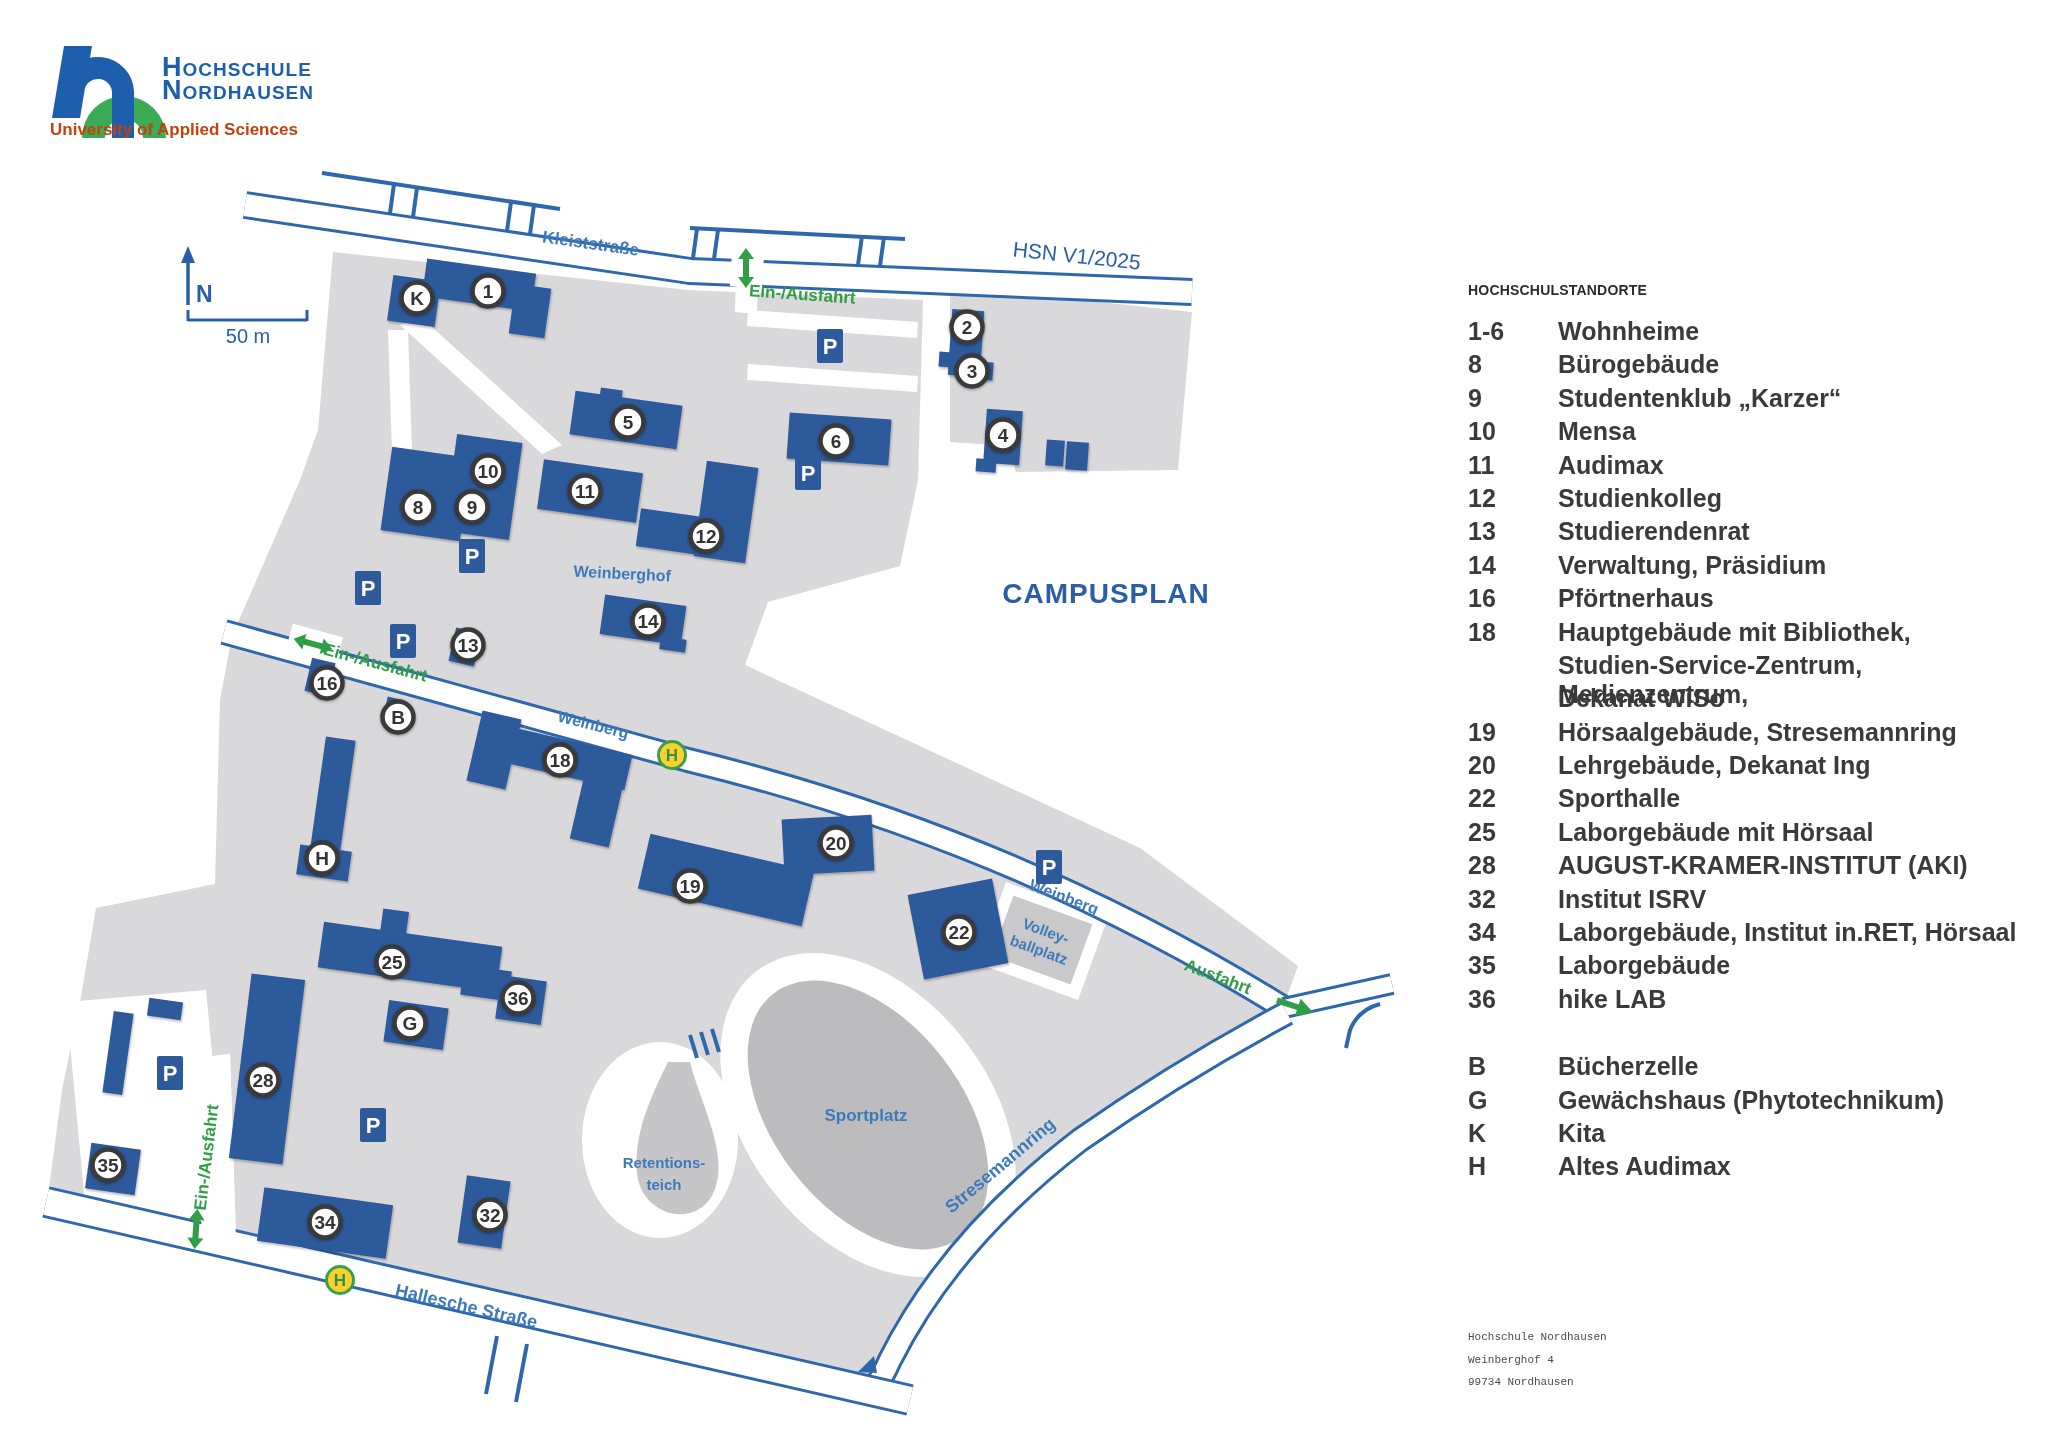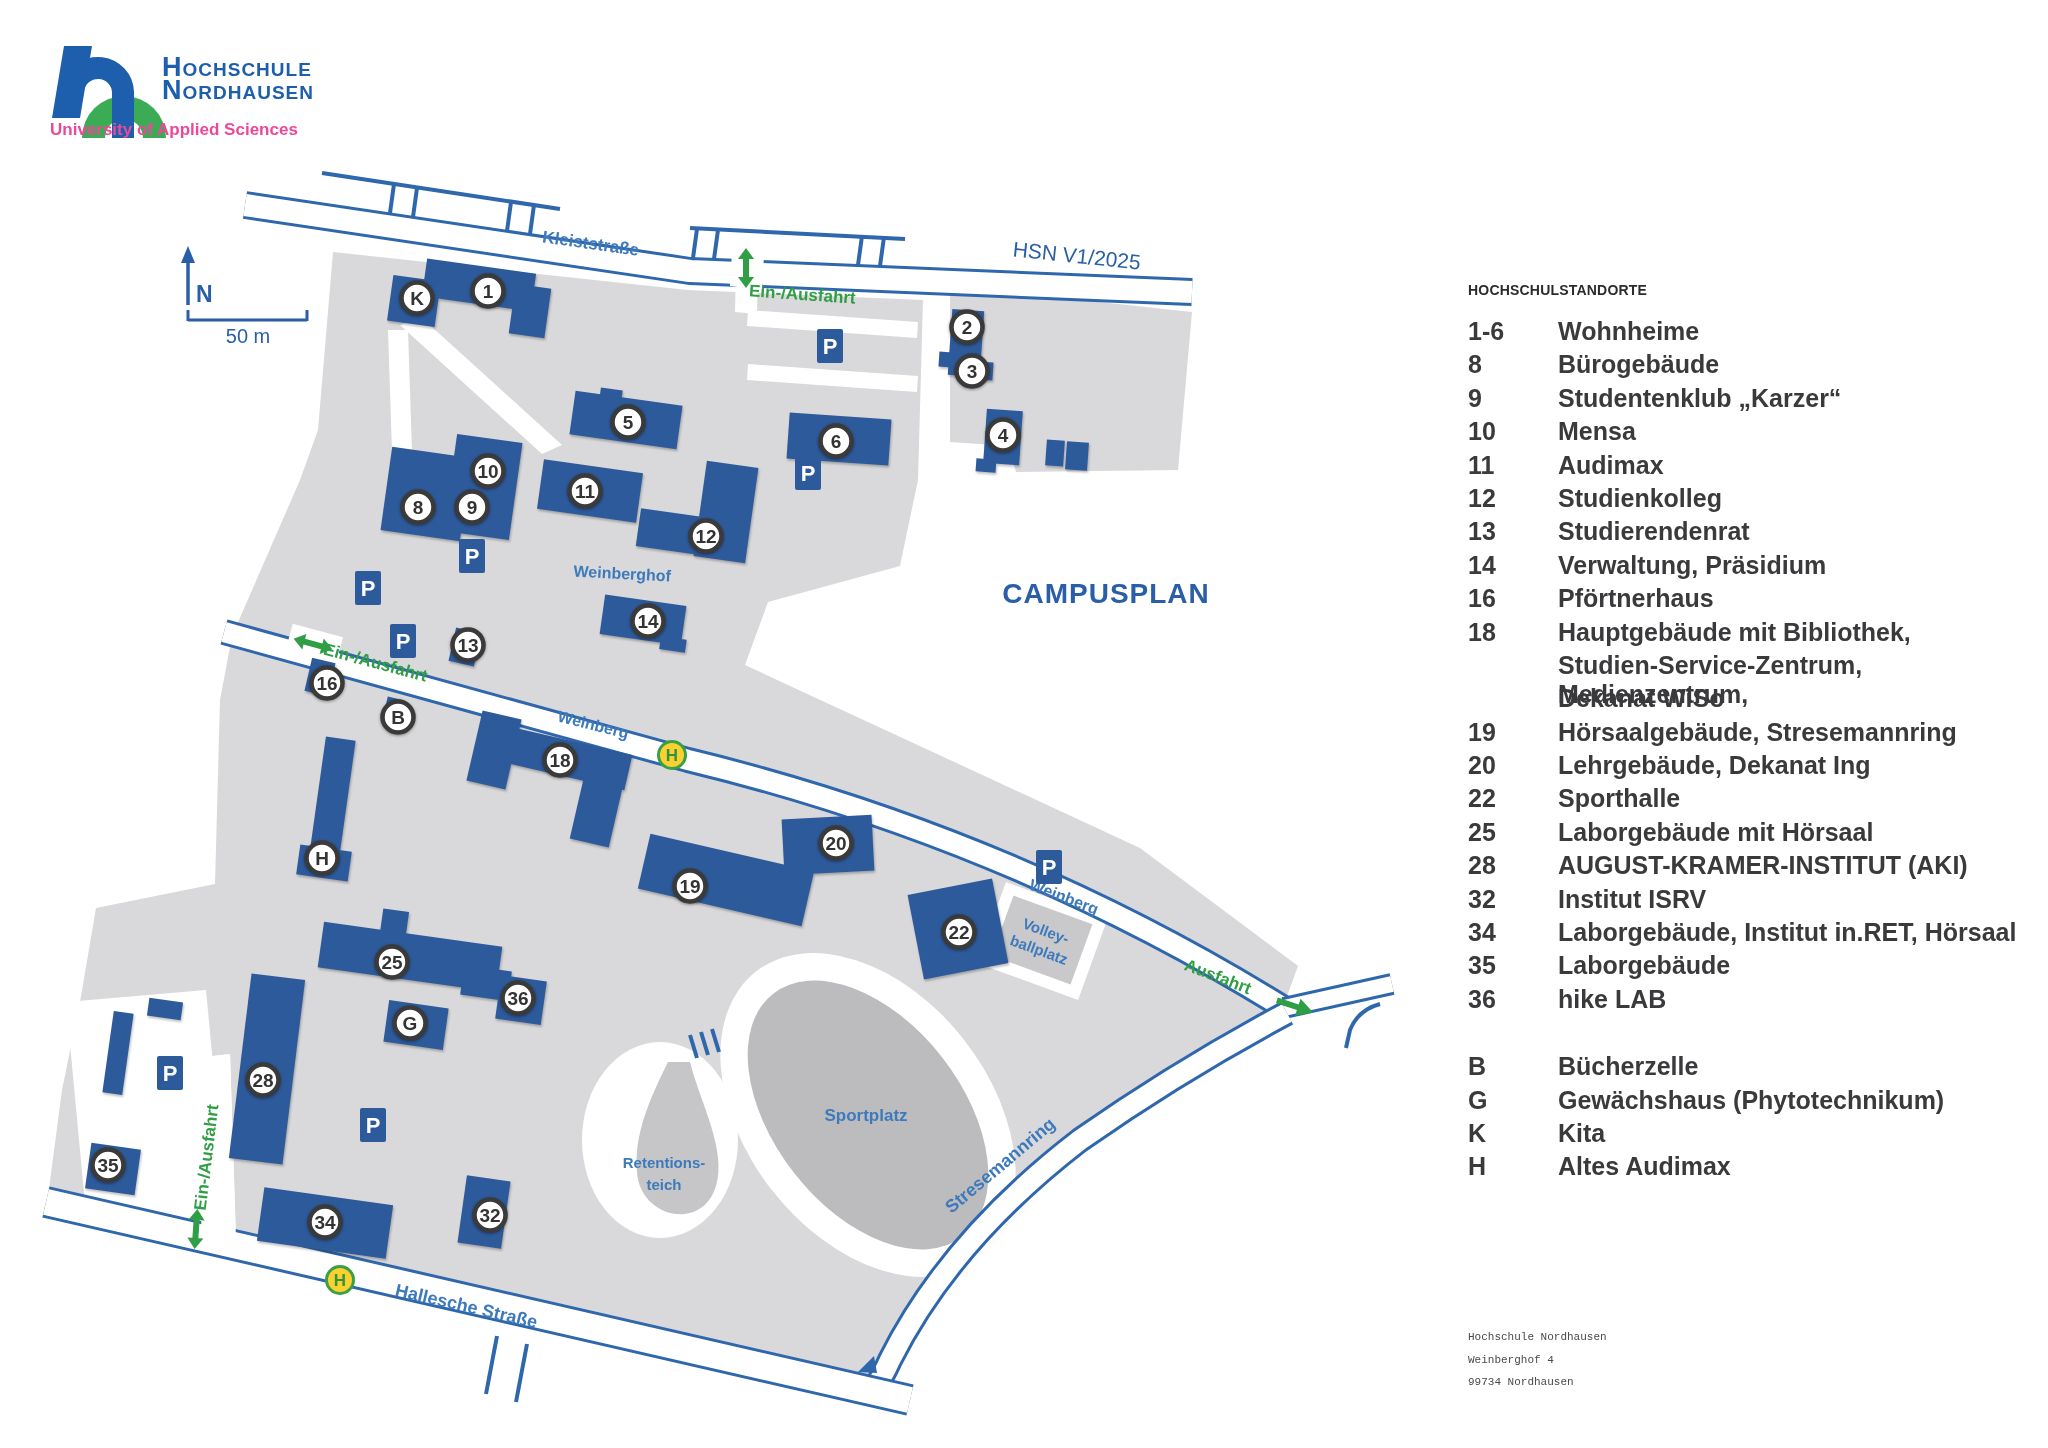--- a/index.html
+++ b/index.html
@@ -2,21 +2,21 @@
 <html><head>
 <meta charset="utf-8">
 <style>
   html,body{margin:0;padding:0;background:#ffffff;}
   #page{position:relative;width:2048px;height:1448px;background:#ffffff;overflow:hidden;
         font-family:"Liberation Sans",sans-serif;}
   svg text{font-family:"Liberation Sans",sans-serif;}
   
   #logo-text{position:absolute;left:162px;top:56px;color:#1d5fad;font-weight:bold;
              font-variant:small-caps;font-size:27px;line-height:23px;letter-spacing:1px;}
-  #logo-sub{position:absolute;left:50px;top:120px;color:#ec4899;font-weight:bold;font-size:17px;}
+  #logo-sub{position:absolute;left:50px;top:120px;color:#c2410c;font-weight:bold;font-size:17px;}
   
   #legend{position:absolute;left:1468px;top:282px;width:565px;color:#3a3a3c;}
   #legend .ltitle{font-size:14px;font-weight:bold;color:#2b2b2d;margin-bottom:19px;letter-spacing:.2px;}
   .lrow{display:flex;height:33.4px;align-items:flex-start;font-size:25px;font-weight:bold;}
   .lrow .ln{width:90px;flex:none;}
   .lrow .lt{flex:1;}
   .lrow.gap{margin-top:34px;}
   
   #address{position:absolute;left:1468px;top:1326px;font-size:11px;line-height:22.5px;color:#4a4a4c;font-family:Liberation Mono, monospace;}
   

